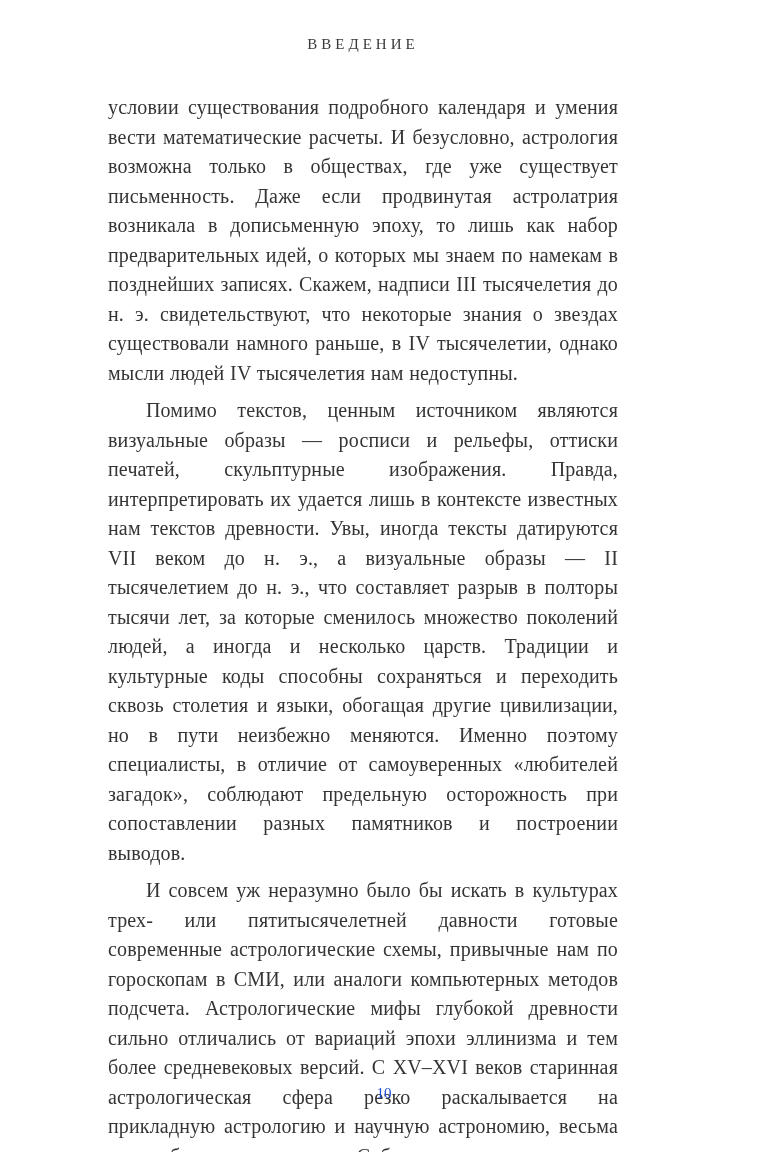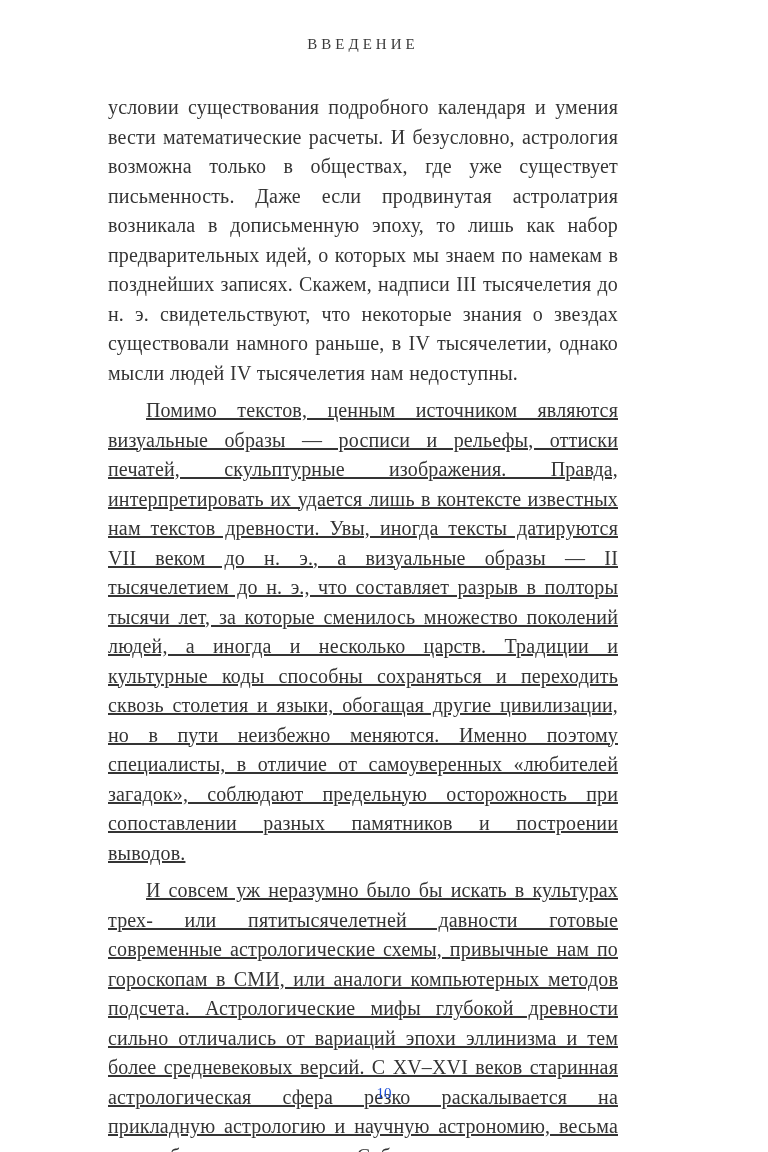--- a/index.html
+++ b/index.html
@@ -34,21 +34,20 @@
     font-size: 20px;
     line-height: 29.5px;
     text-align: justify;
     letter-spacing: 0.15px;
     word-spacing: 0.5px;
     hyphens: auto;
     -webkit-hyphens: auto;
   }
   .body-text p.indent {
     text-indent: 38px;
-    text-decoration: underline;
   }
   .folio {
     position: absolute;
     left: 0;
     bottom: 50px;
     width: 768px;
     text-align: center;
     font-size: 15px;
     color: #1d4ed8;
   }

